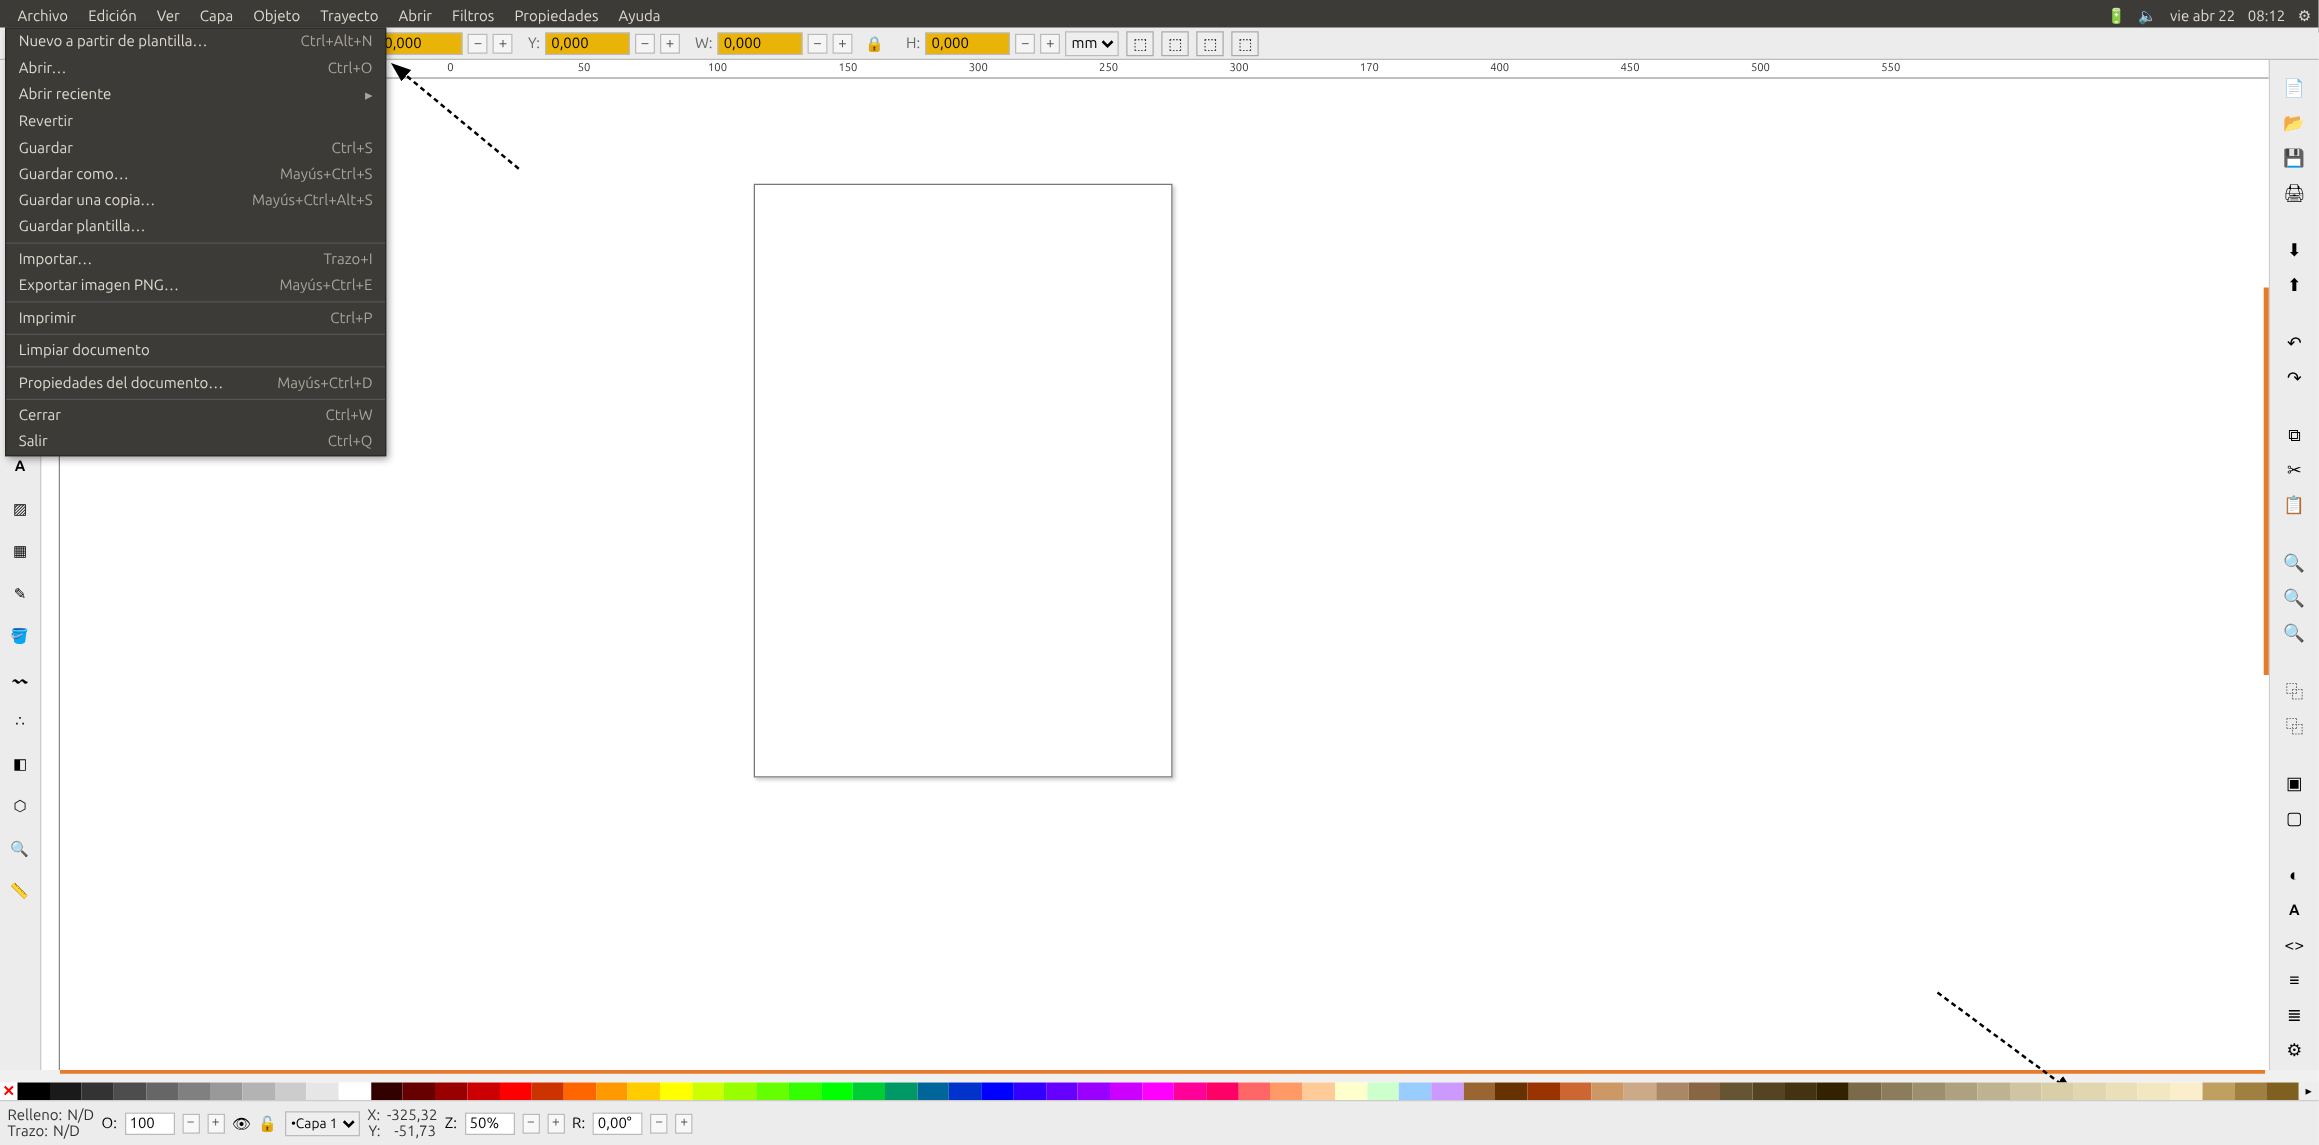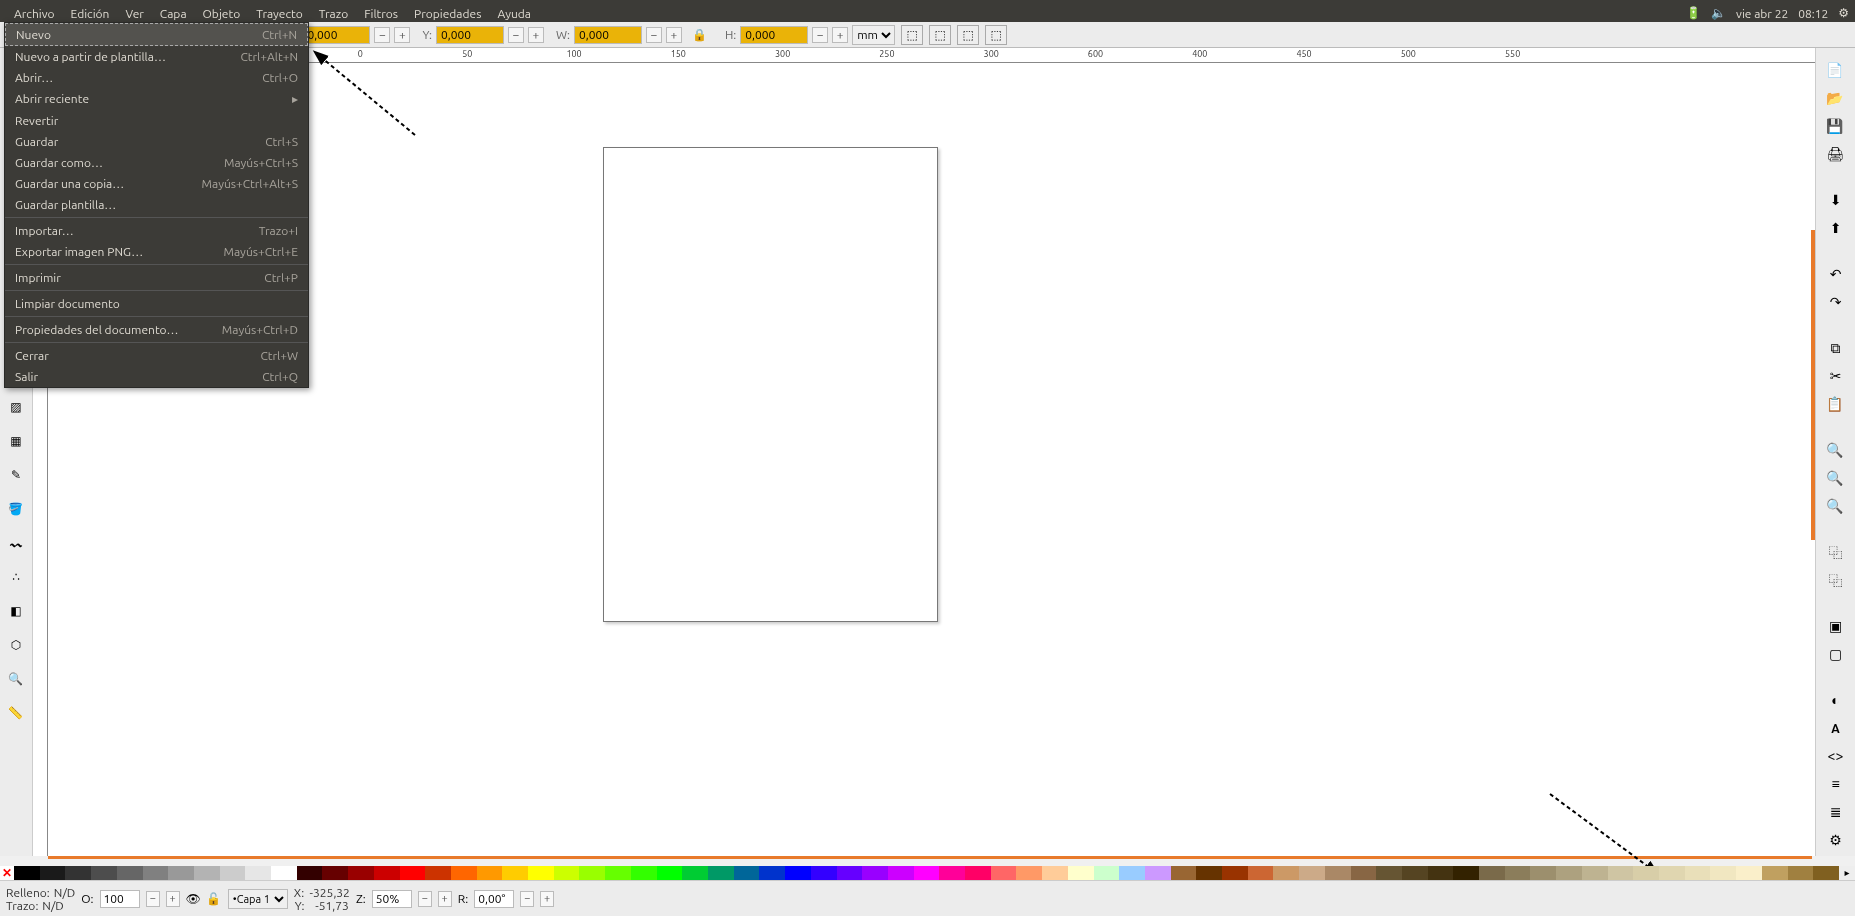--- a/index.html
+++ b/index.html
@@ -72,39 +72,35 @@
 </head>
 <body>
 
 <div class="menubar">
   <span class="menu-item">Archivo</span>
   <span class="menu-item">Edición</span>
   <span class="menu-item">Ver</span>
   <span class="menu-item">Capa</span>
   <span class="menu-item">Objeto</span>
   <span class="menu-item">Trayecto</span>
-  <span class="menu-item">Trazo</span>
+  <span class="menu-item">Abrir</span>
   <span class="menu-item">Filtros</span>
   <span class="menu-item">Propiedades</span>
   <span class="menu-item">Ayuda</span>
   <div class="spacer"></div>
   <div class="sys-icons">
     <span>🔋</span>
     <span>🔈</span>
     <span>vie abr 22</span>
     <span>08:12</span>
     <span>⚙</span>
   </div>
 </div>
 
 <div class="dropdown" id="dropdown">
-    <div class="dropdown-item highlighted">
-      <span>Nuevo</span>
-      <span class="shortcut">Ctrl+N</span>
-    </div>
     <div class="dropdown-item">
       <span>Nuevo a partir de plantilla…</span>
       <span class="shortcut">Ctrl+Alt+N</span>
     </div>
     <div class="dropdown-item">
       <span>Abrir…</span>
       <span class="shortcut">Ctrl+O</span>
     </div>
     <div class="dropdown-item">
       <span>Abrir reciente</span>
@@ -194,21 +190,21 @@
     <span class="ticklabel" style="left: 12px;">-150</span>
     <span class="ticklabel" style="left: 116.286px;">-100</span>
     <span class="ticklabel" style="left: 220.571px;">-50</span>
     <span class="ticklabel" style="left: 324.857px;">0</span>
     <span class="ticklabel" style="left: 429.143px;">50</span>
     <span class="ticklabel" style="left: 533.429px;">100</span>
     <span class="ticklabel" style="left: 637.714px;">150</span>
     <span class="ticklabel" style="left: 742px;">300</span>
     <span class="ticklabel" style="left: 846.286px;">250</span>
     <span class="ticklabel" style="left: 950.571px;">300</span>
-    <span class="ticklabel" style="left: 1054.86px;">600</span>
+    <span class="ticklabel" style="left: 1054.86px;">170</span>
     <span class="ticklabel" style="left: 1159.14px;">400</span>
     <span class="ticklabel" style="left: 1263.43px;">450</span>
     <span class="ticklabel" style="left: 1367.71px;">500</span>
     <span class="ticklabel" style="left: 1472px;">550</span>
   </div>
 <div class="ruler-v"></div>
 
 <div class="toolbox-left">
   <div class="tool">
       <b>A</b>

